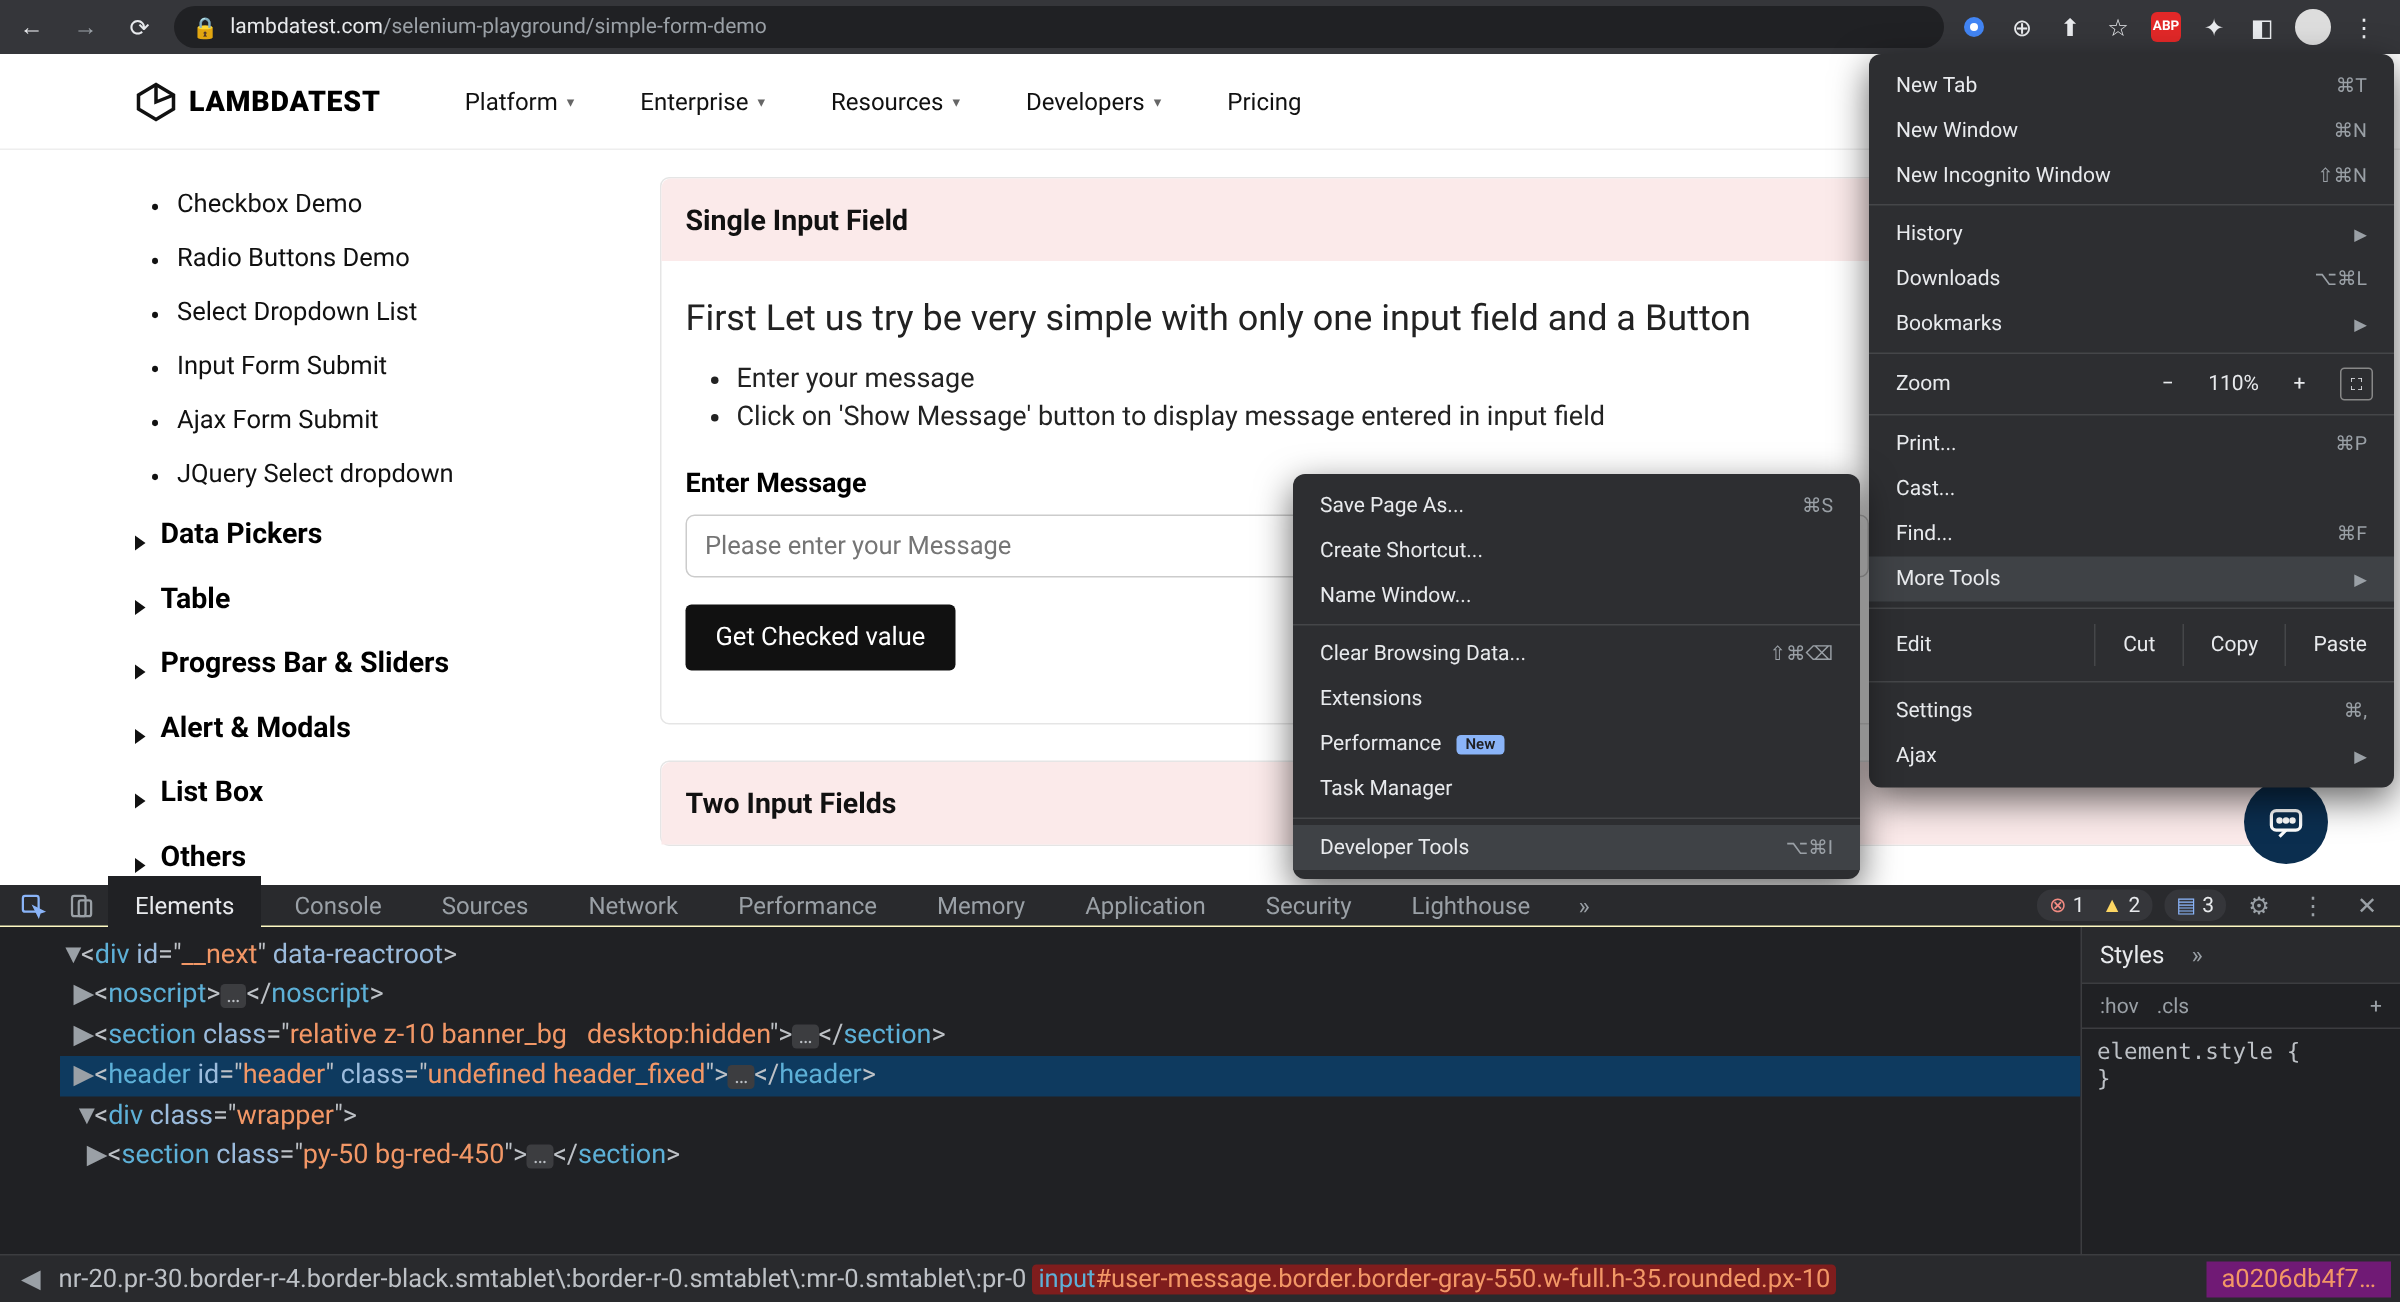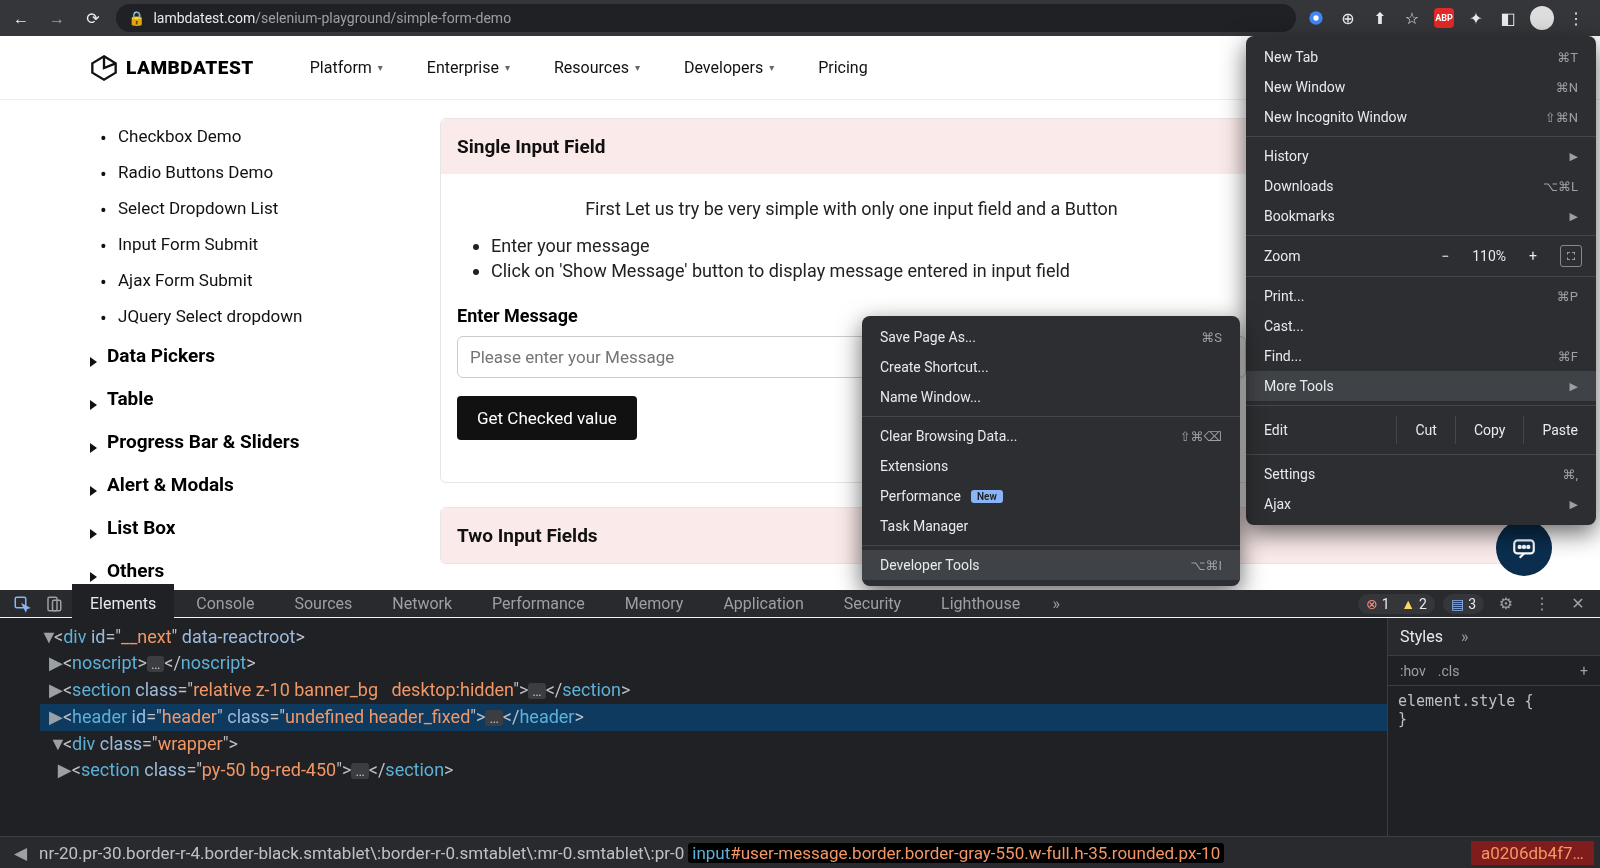--- a/index.html
+++ b/index.html
@@ -35,21 +35,21 @@
 .sidebar li.cat { font-size: 19px; font-weight: 700; padding: 10px 0; display: flex; align-items: flex-end; gap: 10px; }
 .caret { display: inline-block; width: 0; height: 0; border-top: 5px solid transparent; border-bottom: 5px solid transparent; border-left: 7px solid #111; }
 
 .main-col { flex: 1; }
 .card { border: 1px solid #e5e5e5; border-radius: 6px; margin-bottom: 24px; }
 .card-header { background: #fbeaea; border-top-left-radius: 6px; border-top-right-radius: 6px; padding: 16px 16px; font-size: 19px; font-weight: 700; color: #111; }
 .card-body { padding: 24px 16px; display: flex; }
 .card-left { flex: 1; padding-right: 20px; }
 .card-divider { width: 3px; background: #222; margin: 0 18px 0 6px; height: 260px; }
 .card-right { width: 200px; }
-.intro { font-size: 18px; color: #222; margin-bottom: 14px; text-align: center; }
+.intro { font-size: 24px; color: #222; margin-bottom: 14px; }
 .steps { list-style: disc; padding-left: 34px; font-size: 18px; color: #222; margin-bottom: 22px; }
 .steps li { padding: 2px 0; }
 .label { font-size: 18px; font-weight: 700; margin-bottom: 10px; }
 .input { width: 100%; border: 1px solid #ccc; border-radius: 6px; padding: 10px 12px; font-size: 17px; color: #888; margin-bottom: 18px; }
 .btn-black { background: #111; color: #fff; border: none; padding: 12px 20px; font-size: 17px; border-radius: 4px; }
 .your-msg { font-size: 19px; font-weight: 700; }
 
 .chat-bubble { position: absolute; right: 48px; bottom: 14px; width: 56px; height: 56px; border-radius: 28px; background: #0b2e4f; display: flex; align-items: center; justify-content: center; color: white; }
 
 
@@ -90,22 +90,22 @@
 .dt-styles { width: 213px; border-left: 1px solid #3c3d40; display: flex; flex-direction: column; }
 .dt-styles-tabs { height: 38px; background: #292a2d; display: flex; align-items: center; padding: 0 12px; gap: 18px; border-bottom: 1px solid #3c3d40; }
 .dt-filter { height: 30px; display: flex; align-items: center; gap: 12px; padding: 0 12px; color: #9aa0a6; border-bottom: 1px solid #3c3d40; font-family: Menlo, monospace; font-size: 14px; }
 .dt-filter .plus { margin-left: auto; }
 .dt-rule { padding: 6px 10px; font-family: Menlo, monospace; font-size: 15px; color: #bdc1c6; }
 .dt-breadcrumb { height: 32px; background: #292a2d; border-top: 1px solid #3c3d40; display: flex; align-items: center; padding: 0 6px; font-family: Menlo, monospace; font-size: 17px; overflow: hidden; }
 .dt-breadcrumb .arrow { color: #9aa0a6; padding: 0 8px; }
 .bc-seg { padding: 0 4px; color: #bdc1c6; white-space: nowrap; }
 .bc-seg .tag { color: #5db0d7; }
 .bc-seg .id { color: #f29766; }
-.bc-highlight { background: #000000; border-radius: 3px; }
-.ext-frame { margin-left: auto; background: #7f1d1d; padding: 2px 10px; color: #f29766; }
+.bc-highlight { background: #7f1d1d; border-radius: 3px; }
+.ext-frame { margin-left: auto; background: #701a75; padding: 2px 10px; color: #f29766; }
 
 .t-pink { color: #5db0d7; }
 .t-attr { color: #9bbbdc; }
 .t-val { color: #f29766; }
 .t-punc { color: #bdc1c6; }
 .tri { color: #9aa0a6; display: inline-block; width: 14px; }
 .ellip { background: #3c3d40; border-radius: 3px; padding: 0 4px; color: #bdc1c6; font-size: 14px; }
 </style>
 </head>
 <body>

